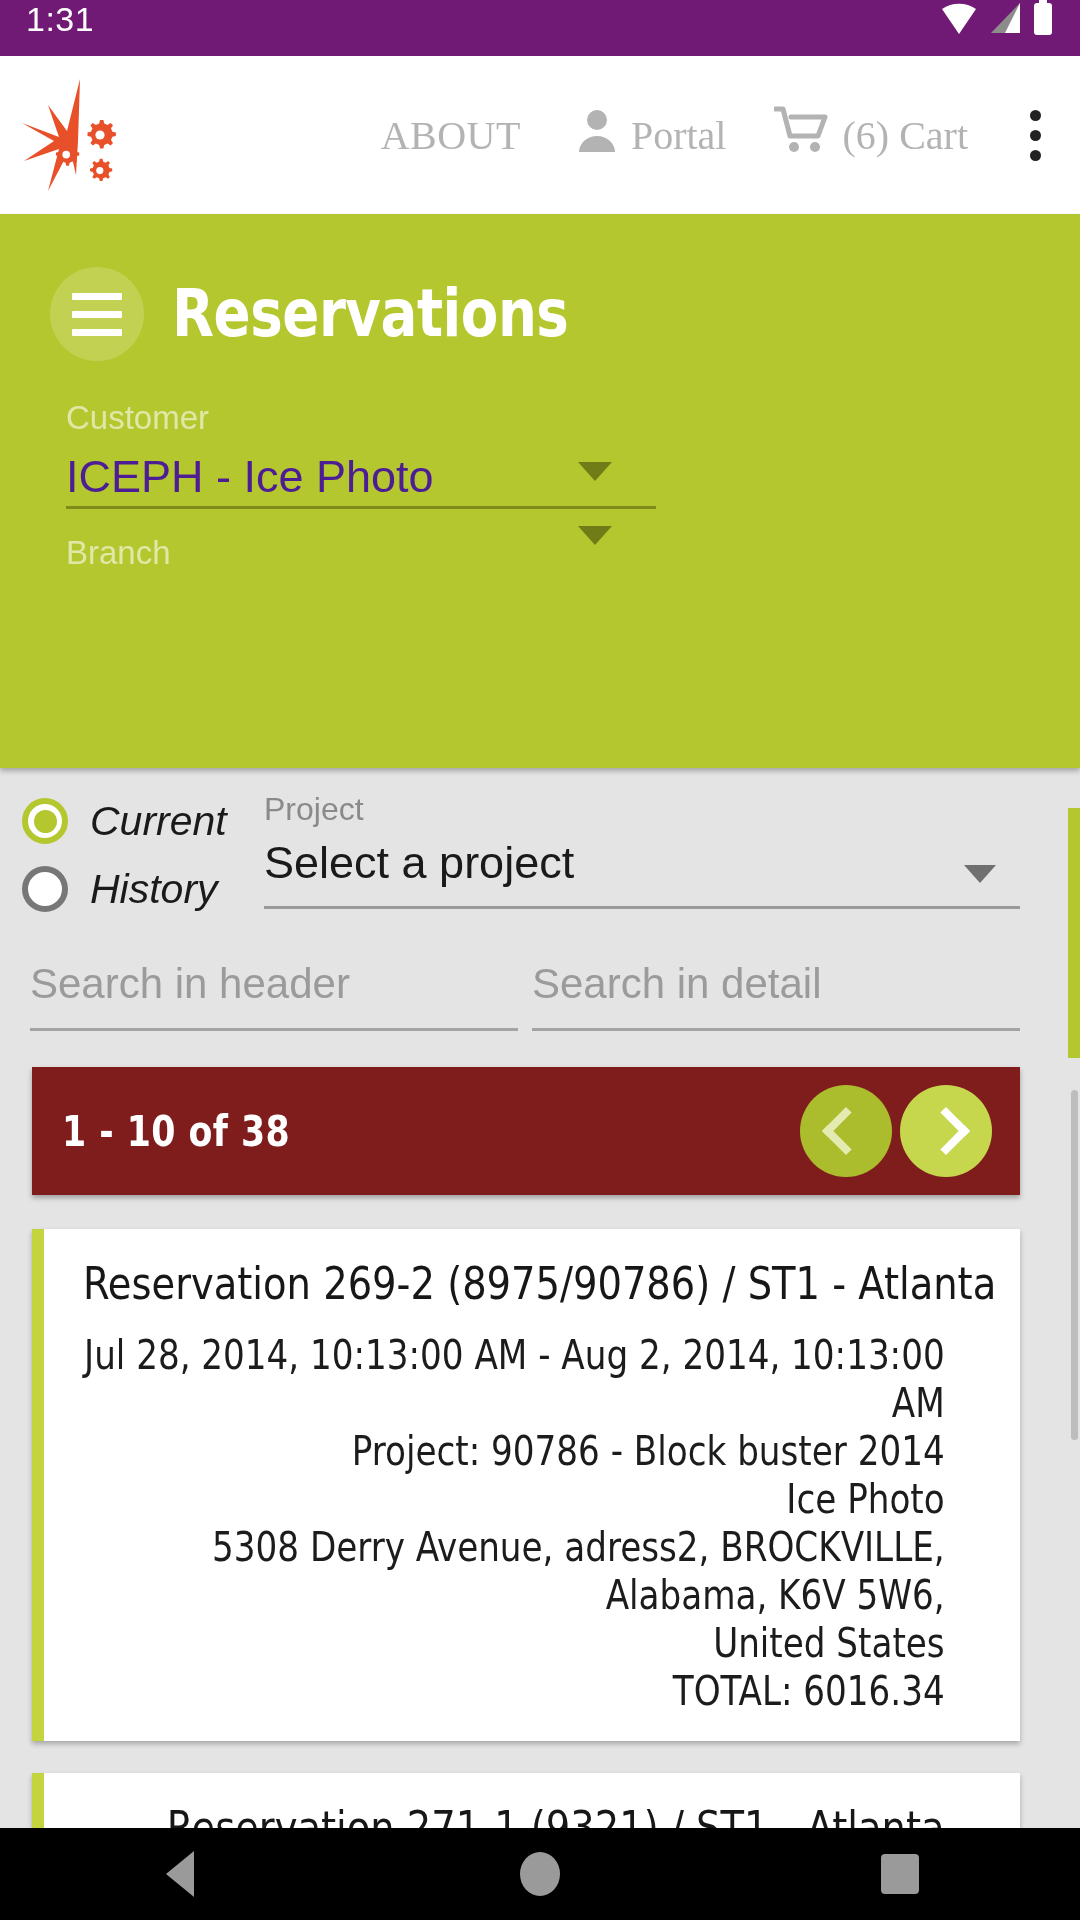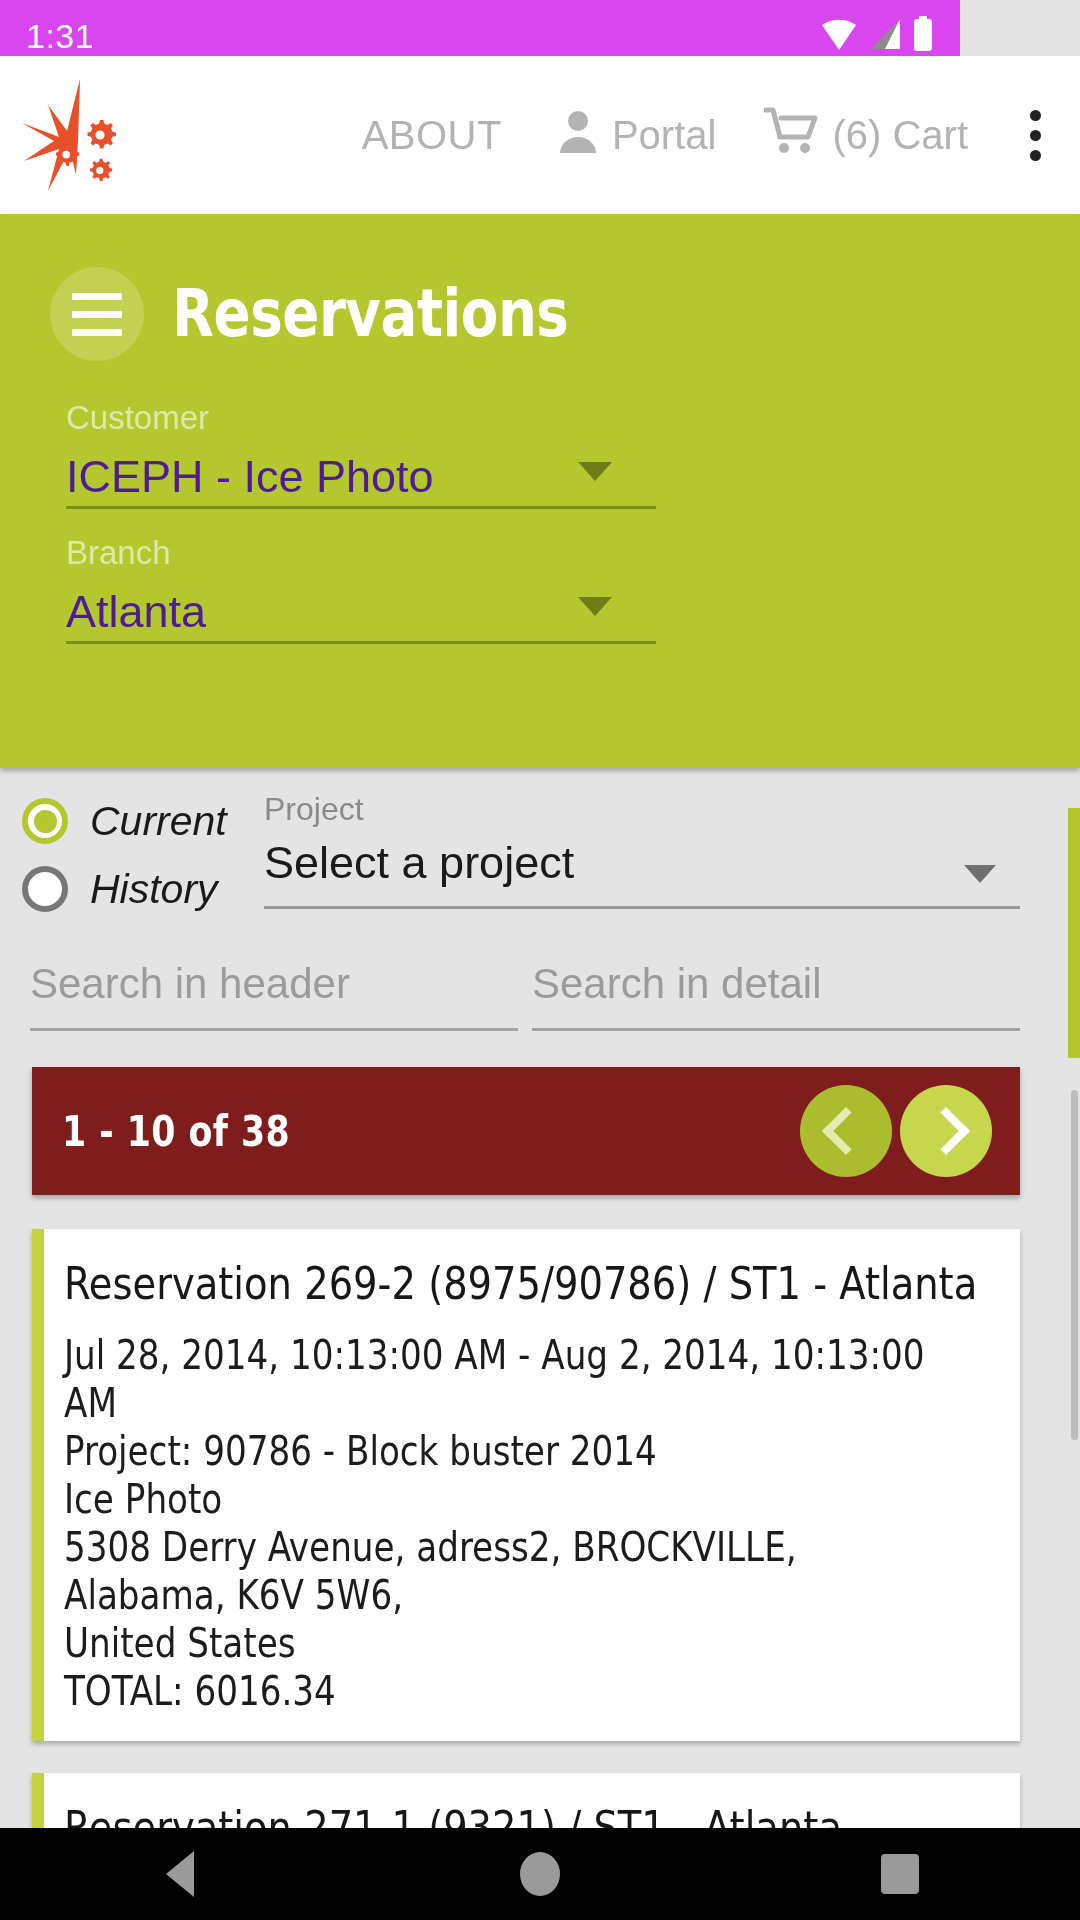--- a/index.html
+++ b/index.html
@@ -6,34 +6,34 @@
   body{
     width:1080px;height:1920px;overflow:hidden;
     background:#e4e4e4;
     font-family:"Liberation Sans", sans-serif;
     -webkit-font-smoothing:antialiased;
   }
   .screen{position:relative;width:1080px;height:1920px;overflow:hidden;background:#e4e4e4;}
 
   
   .statusbar{
-    position:absolute;top:0;left:0;width:960px;height:56px;background:#d946ef;
-    display:flex;align-items:flex-end;justify-content:space-between;
+    position:absolute;top:0;left:0;width:1080px;height:56px;background:#701a75;
+    display:flex;align-items:flex-start;justify-content:space-between;
     padding:0 26px;box-sizing:border-box;
   }
   .clock{color:#fff;font-size:34px;font-weight:400;letter-spacing:.5px;font-family:"Liberation Sans",sans-serif;}
   .status-icons{display:flex;align-items:center;gap:9px;}
 
   
   .appbar{
     position:absolute;top:56px;left:0;width:1080px;height:158px;background:#fff;
     display:flex;align-items:center;box-sizing:border-box;padding:0 22px 0 18px;
   }
   .logo{width:118px;height:120px;flex:0 0 auto;position:relative;}
-  .appbar-nav{flex:1;display:flex;align-items:center;justify-content:flex-end;gap:0;}
+  .appbar-nav{flex:1;display:flex;align-items:center;justify-content:flex-end;gap:0;font-family:Liberation Serif, serif;}
   .nav-item{display:flex;align-items:center;gap:12px;color:#b3b3b3;font-size:40px;font-weight:400;}
   .nav-about{margin-right:54px;letter-spacing:.5px;}
   .nav-portal{margin-right:48px;}
   .nav-cart{margin-right:44px;}
   .kebab{width:46px;display:flex;flex-direction:column;align-items:center;gap:9px;}
   .kebab i{display:block;width:11px;height:11px;border-radius:50%;background:#222;}
 
   
   .green-header{
     position:absolute;top:214px;left:0;width:1080px;height:554px;
@@ -106,21 +106,21 @@
   .pbtn.next{background:#c6d64d;}
   .chev{width:26px;height:26px;border-style:solid;border-color:#e4ebb0;border-width:0;}
   .chev.l{border-left-width:8px;border-bottom-width:8px;transform:rotate(45deg);}
   .chev.r{border-right-width:8px;border-top-width:8px;transform:rotate(45deg);border-color:#fff;}
 
   
   .cards{margin:34px 60px 0 32px;}
   .card{
     background:#fff;border-left:12px solid #c4d43f;
     box-shadow:0 3px 5px rgba(0,0,0,.27);
-    padding:26px 30px 26px 20px;margin-bottom:32px;box-sizing:border-box;
+    padding:26px 30px 26px 39px;margin-bottom:32px;box-sizing:border-box;text-align:right;
   }
   .card-title{
     font-size:45px;line-height:58px;color:#171717;margin-bottom:18px;
     font-family:"DejaVu Sans Condensed","Liberation Sans Narrow","Liberation Sans",sans-serif;
     font-weight:400;transform:scaleX(.95);transform-origin:left center;white-space:nowrap;
   }
   .card-line{
     font-size:40px;line-height:48px;color:#1c1c1c;
     font-family:"DejaVu Sans Condensed","Liberation Sans Narrow","Liberation Sans",sans-serif;
     transform:scaleX(.95);transform-origin:left center;
@@ -237,21 +237,20 @@
     </div>
 
     <div class="field">
       <div class="field-label">Customer</div>
       <div class="field-value">ICEPH - Ice Photo</div>
       <span class="caret"></span>
     </div>
 
     <div class="field">
       <div class="field-label">Branch</div>
-      <div class="field-value">Atlanta</div>
       <span class="caret"></span>
     </div>
   </div>
 
   <div class="edge-white"></div>
   <div class="edge-green"></div>
   <div class="edge-scroll"></div>
 
   <div class="filters">
     <div class="filter-row">

